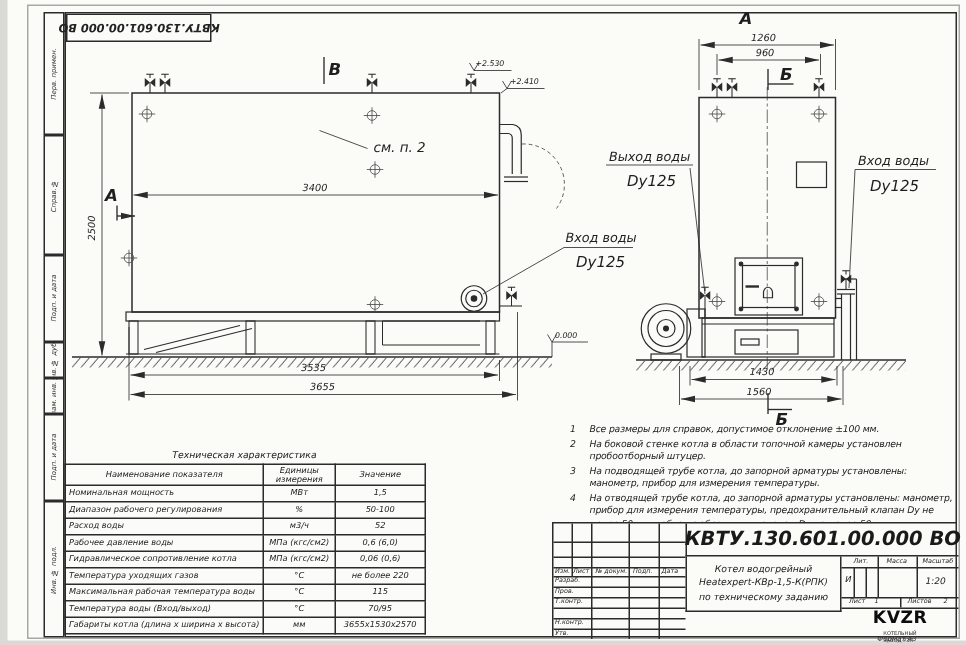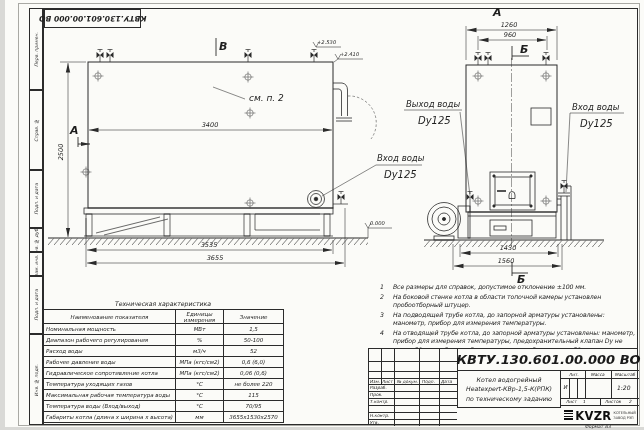--- a/index.html
+++ b/index.html
@@ -32,21 +32,21 @@
   .note{display:flex;margin-bottom:1px;}
   .note .num{width:13px;font-size:6.2px;font-style:italic;flex:none;}
   .note .txt{flex:1;font-size:6.2px;font-style:italic;line-height:1.38;letter-spacing:-0.12px;}
   
   .tb{position:absolute;left:368px;top:348px;width:270px;height:77px;border:1.1px solid #2b2b2b;box-sizing:border-box;background:#fbfbf8;}
   .tb .bline{position:absolute;background:#2b2b2b;}
   .tb .lab{position:absolute;font-size:4.3px;font-style:italic;color:#222;white-space:nowrap;}
   .tb-code{position:absolute;left:88px;top:0;width:182px;height:22px;border-left:1px solid #2b2b2b;border-bottom:1px solid #2b2b2b;display:flex;align-items:center;justify-content:center;font-size:13px;font-style:italic;font-weight:bold;color:#1a1a1a;white-space:nowrap;box-sizing:border-box;}
   .tb-name{position:absolute;left:88px;top:22px;width:104px;height:37px;border-left:1px solid #2b2b2b;border-right:1px solid #2b2b2b;border-bottom:1px solid #2b2b2b;box-sizing:border-box;display:flex;flex-direction:column;align-items:center;justify-content:center;font-size:6.2px;font-style:italic;color:#1c1c1c;text-align:center;line-height:1.5;white-space:nowrap;}
   .fmt{position:absolute;left:556px;top:424px;width:84px;text-align:center;font-size:4.6px;font-style:italic;color:#333;}
-  .logo{position:absolute;left:192px;top:56px;width:78px;height:21px;display:flex;align-items:center;justify-content:center;gap:2px;}
+  .logo{position:absolute;left:192px;top:56px;width:78px;height:21px;display:flex;align-items:center;justify-content:center;gap:2px;flex-direction:column;}
   .logo .bars{width:9px;height:11px;background:repeating-linear-gradient(#111 0 1.6px,#fbfbf8 1.6px 2.8px);}
   .logo .kv{font-weight:bold;font-size:11.5px;color:#0d0d0d;letter-spacing:0.3px;font-family:"DejaVu Sans",sans-serif;}
   .logo .sub{font-size:3.4px;color:#333;line-height:1.3;}
 </style>
 </head>
 <body>
 
 <div class="paper"></div>
 <div class="outer-frame"></div>
 <div class="frame"></div>

